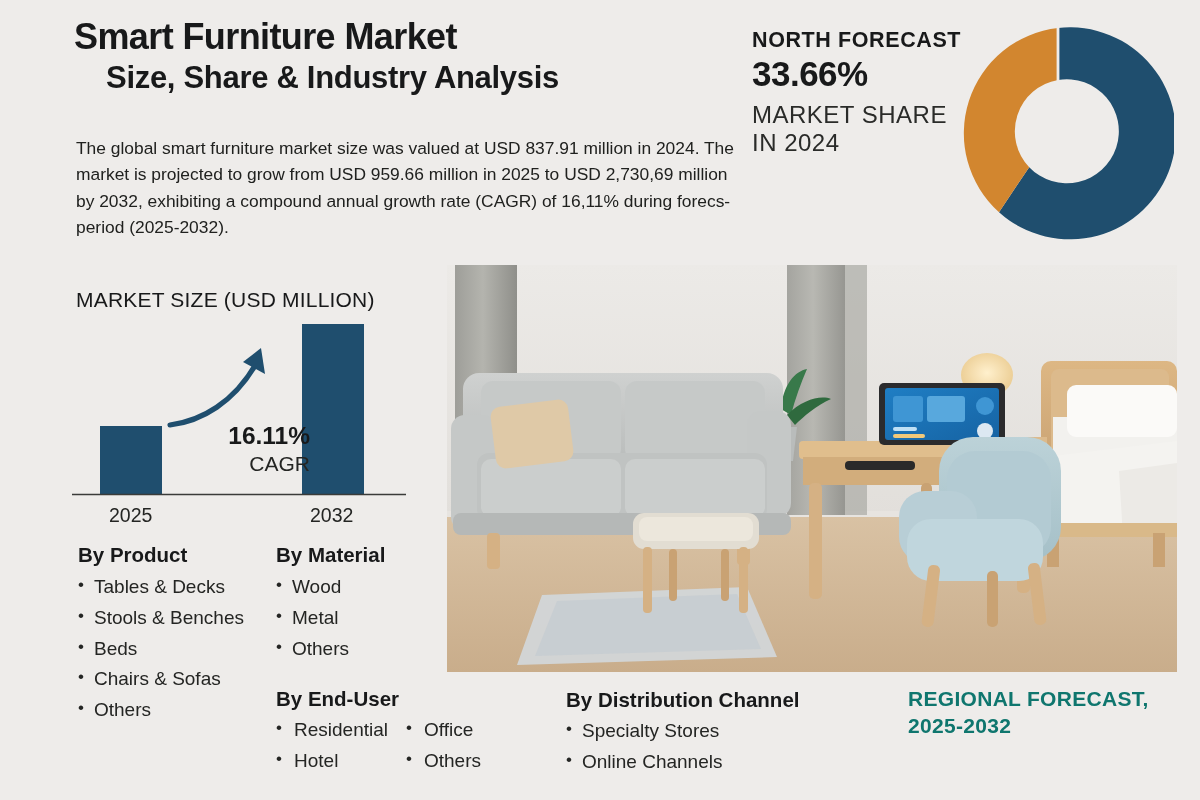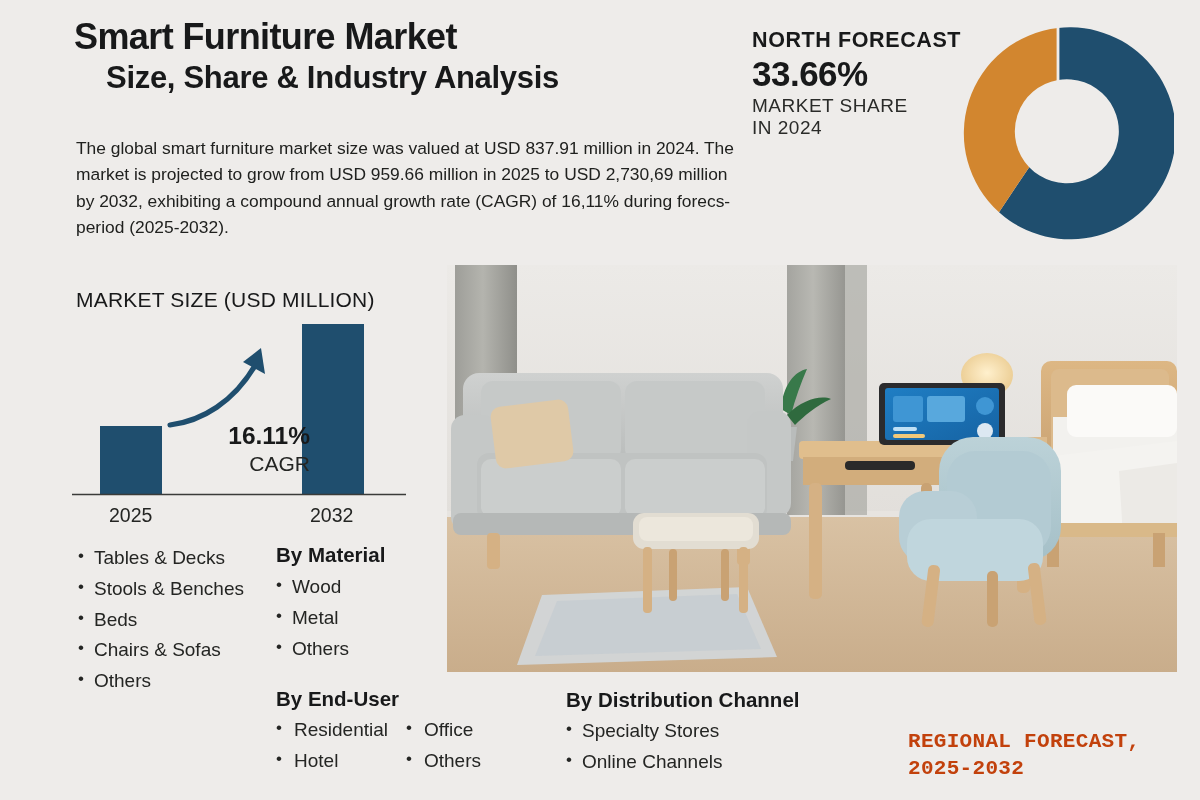--- a/index.html
+++ b/index.html
@@ -36,22 +36,22 @@
   .na-block { position: absolute; left: 752px; top: 28px; width: 210px; }
   .na-region {
     font-size: 21.5px; font-weight: 700; letter-spacing: 0.6px;
     color: #18191a; line-height: 1.15;
   }
   .na-value {
     font-size: 35px; font-weight: 700; letter-spacing: -0.5px;
     color: #18191a; line-height: 1.12; margin-top: 1px;
   }
   .na-caption {
-    font-size: 19px; letter-spacing: 0.5px; color: #2a2b29;
-    line-height: 1.18; margin-top: 2px;
+    font-size: 24px; letter-spacing: 0.5px; color: #2a2b29;
+    line-height: 1.18; margin-top: 8px;
   }
   .donut-wrap { position: absolute; left: 942px; top: 18px; width: 232px; height: 232px; }
   .donut-wrap svg { display: block; width: 232px; height: 232px; }
 
   
   .chart-title {
     position: absolute; left: 76px; top: 288px;
     font-size: 21px; font-weight: 400; letter-spacing: 0.2px; color: #18191a;
   }
   .barchart { position: absolute; left: 62px; top: 318px; width: 350px; height: 220px; }
@@ -84,23 +84,23 @@
   .seg-product { position: absolute; left: 78px; top: 543px; }
   .seg-material { position: absolute; left: 276px; top: 543px; }
   .seg-enduser { position: absolute; left: 276px; top: 687px; }
   .seg-enduser .seg-head { margin-bottom: 4px; }
   .eu-cols { display: flex; gap: 18px; }
   .eu-cols ul li { padding-left: 18px; }
   .seg-dist { position: absolute; left: 566px; top: 688px; }
   .seg-dist .seg-head { margin-bottom: 4px; }
 
   .regional {
-    position: absolute; left: 908px; top: 728px;
+    position: absolute; left: 908px; top: 685px;
     font-size: 21px; font-weight: 700; letter-spacing: 0.3px;
-    color: #c2410c; line-height: 1.3; font-family: Liberation Mono, monospace;
+    color: #0f766e; line-height: 1.3;
   }
 
   
   .photo { position: absolute; left: 447px; top: 265px; width: 730px; height: 407px; overflow: hidden; }
   .photo svg { display: block; width: 730px; height: 407px; }
 </style>
 </head>
 <body>
 
 <div id="page">
@@ -153,20 +153,21 @@
     <div class="cagr-value">16.11%</div>
     <div class="cagr-word">CAGR</div>
   </div>
 
   <div class="bar-labels">
     <span class="bar-label-a">2025</span>
     <span class="bar-label-b">2032</span>
   </div>
 
   <div class="seg-product">
+    <div class="seg-head">By Product</div>
     <ul class="seg-list">
       <li>Tables &amp; Decks</li>
       <li>Stools &amp; Benches</li>
       <li>Beds</li>
       <li>Chairs &amp; Sofas</li>
       <li>Others</li>
     </ul>
   </div>
 
   <div class="seg-material">

